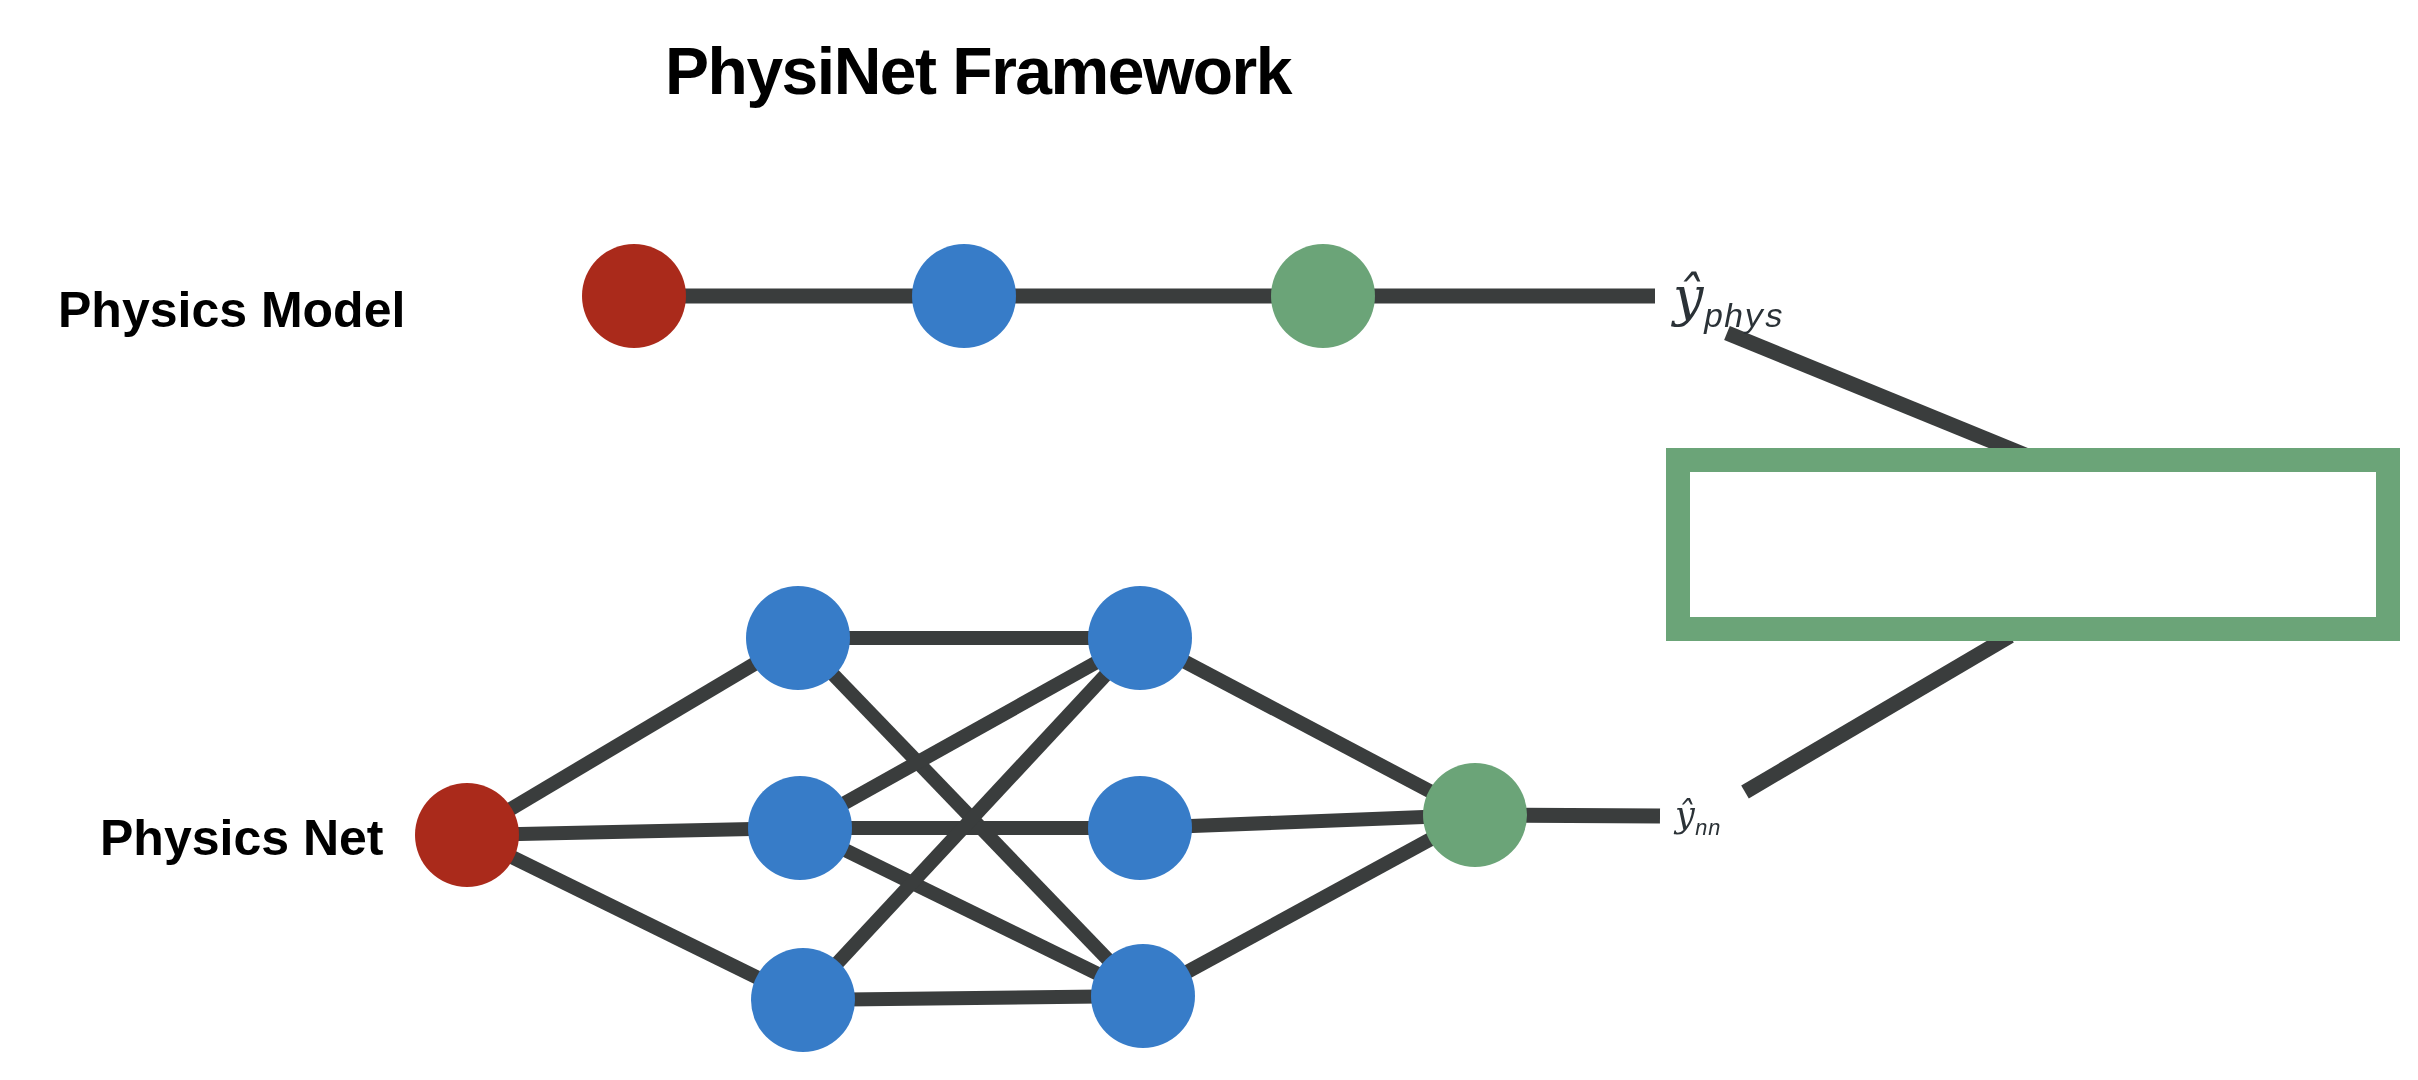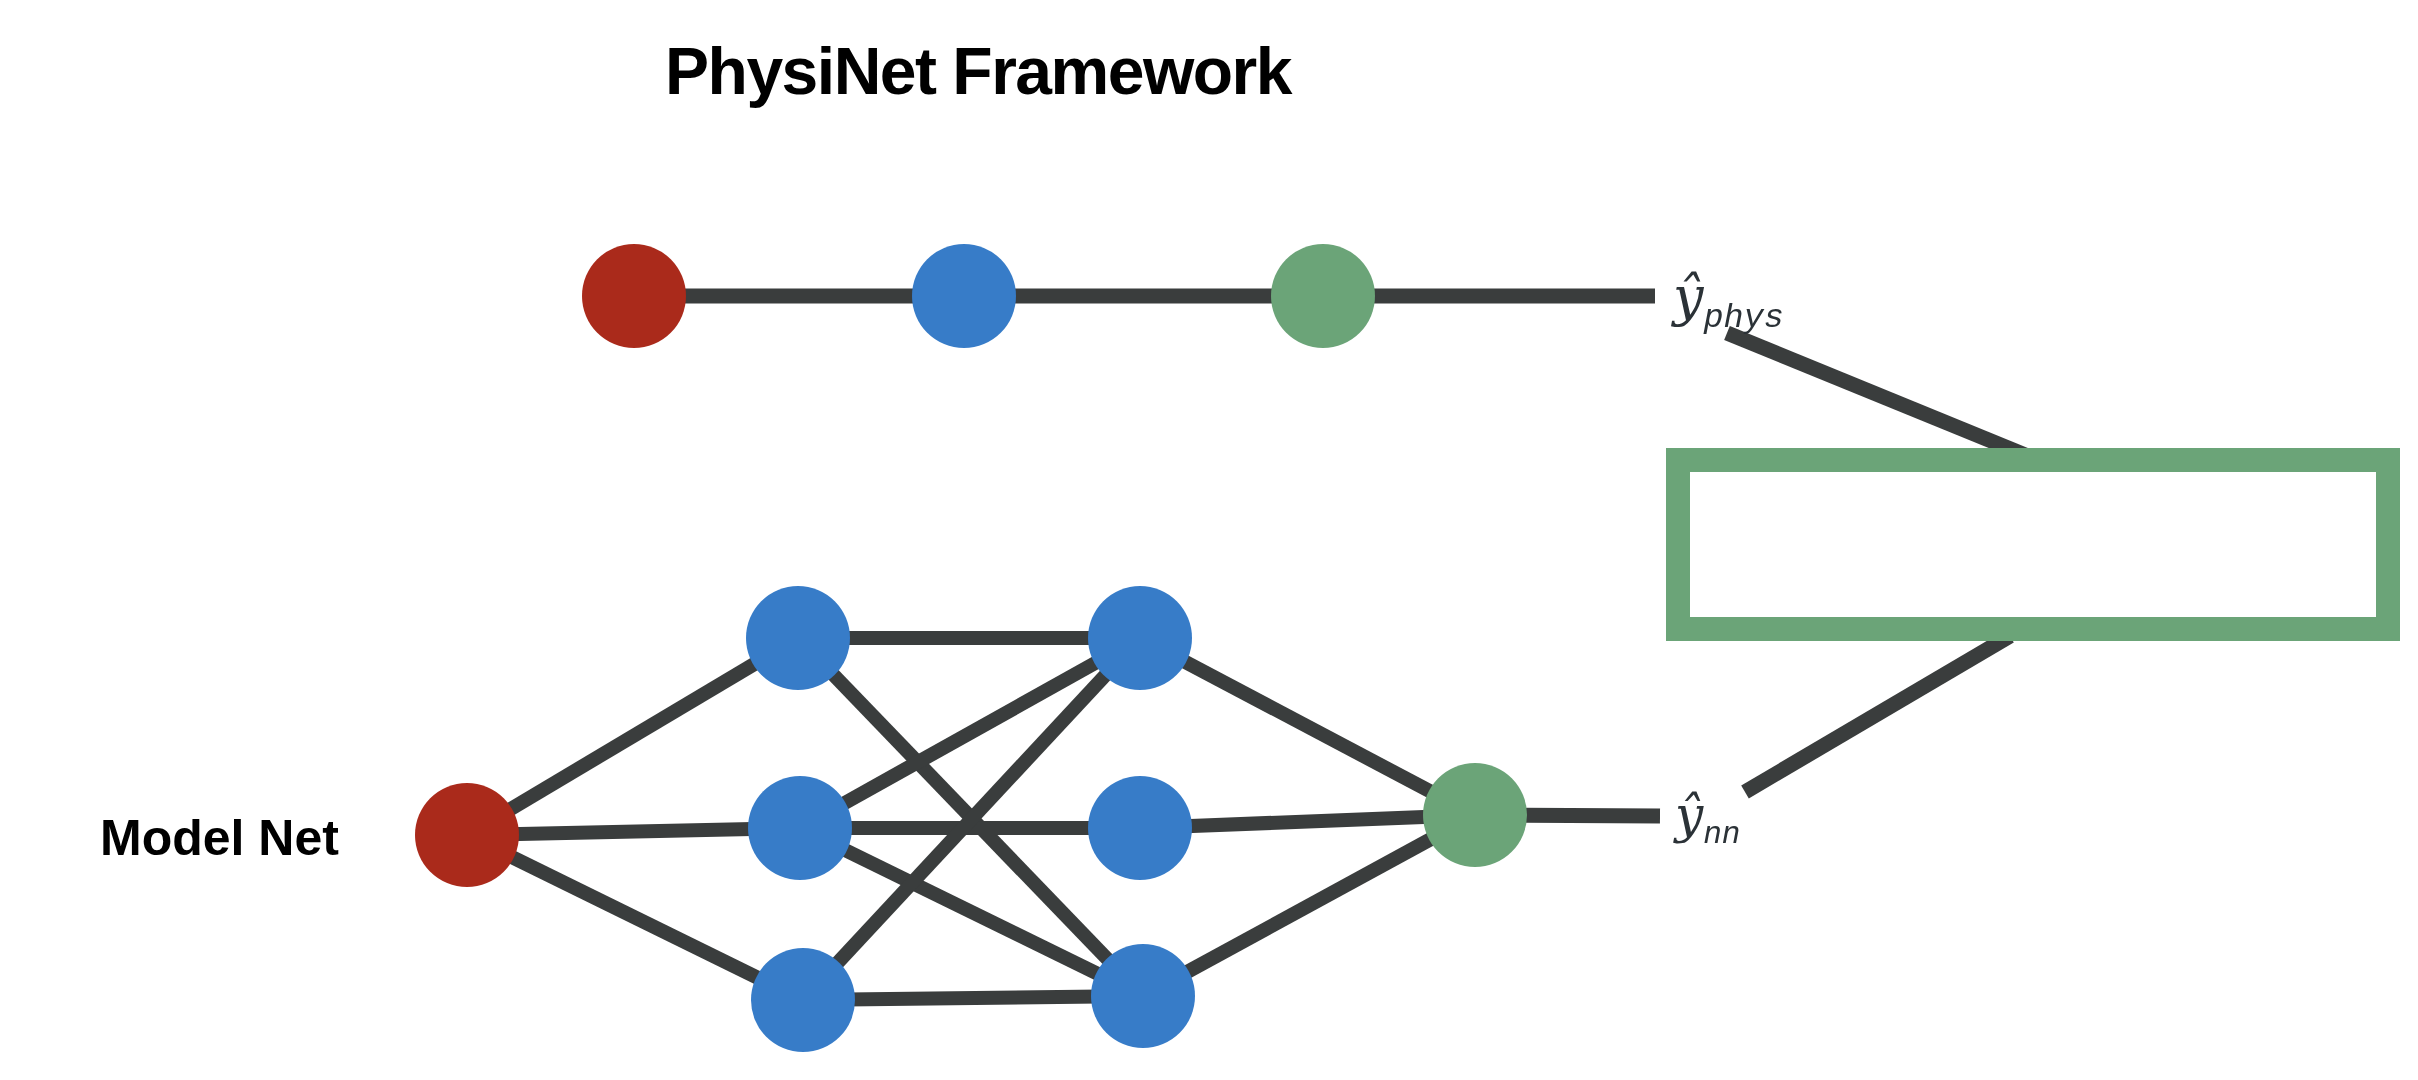--- a/index.html
+++ b/index.html
@@ -18,21 +18,21 @@
   
   .txt{position:absolute;color:var(--text-black,#000);font-weight:700;white-space:nowrap;line-height:1;}
   .title{left:978px;top:38px;transform:translateX(-50%);font-size:66px;letter-spacing:-1.5px;}
   .lbl-phys{left:58px;top:310px;transform:translateY(-50%);font-size:50px;}
   .lbl-nn{left:100px;top:838px;transform:translateY(-50%);font-size:50px;}
 
   .math{position:absolute;font-family:"DejaVu Serif",serif;font-style:italic;
         color:var(--math-dark,#2B3237);white-space:nowrap;line-height:1;}
   .math sub{font-size:0.62em;font-style:italic;line-height:0;font-family:Liberation Mono, monospace;}
   .yhat-phys{left:1673px;top:297px;transform:translateY(-50%);font-size:54px;}
-  .yhat-nn{left:1675px;top:815px;transform:translateY(-50%);font-size:50px;}
+  .yhat-nn{left:1675px;top:815px;transform:translateY(-50%);font-size:35px;}
   .formula{left:2033px;top:545px;transform:translate(-50%,-50%);font-size:52px;}
   .formula .op{font-style:normal;margin:0 12px;}
   .formula .plus{font-style:normal;margin:0 16px;}
 </style>
 </head>
 <body>
 
 <div class="canvas">
 
   <svg width="2418" height="1080" viewBox="0 0 2418 1080">
@@ -77,20 +77,21 @@
       <circle class="fill-blue" cx="1140" cy="828" r="52"></circle>
       <circle class="fill-blue" cx="1143" cy="996" r="52"></circle>
       <circle class="fill-green" cx="1475" cy="815" r="52"></circle>
     </g>
 
     <rect class="box" x="1678" y="460" width="710" height="169"></rect>
   </svg>
 
   <div class="txt title">PhysiNet Framework</div>
 
-  <div class="txt lbl-nn">Model Net</div>
+  <div class="txt lbl-phys">Physics Model</div>
+  <div class="txt lbl-nn">Physics Net</div>
 
   <div class="math yhat-phys"><span>ŷ</span><sub>phys</sub></div>
 
   <div class="math yhat-nn"><span>ŷ</span><sub>nn</sub></div>
 
 
 </div>
 
 </body></html>

